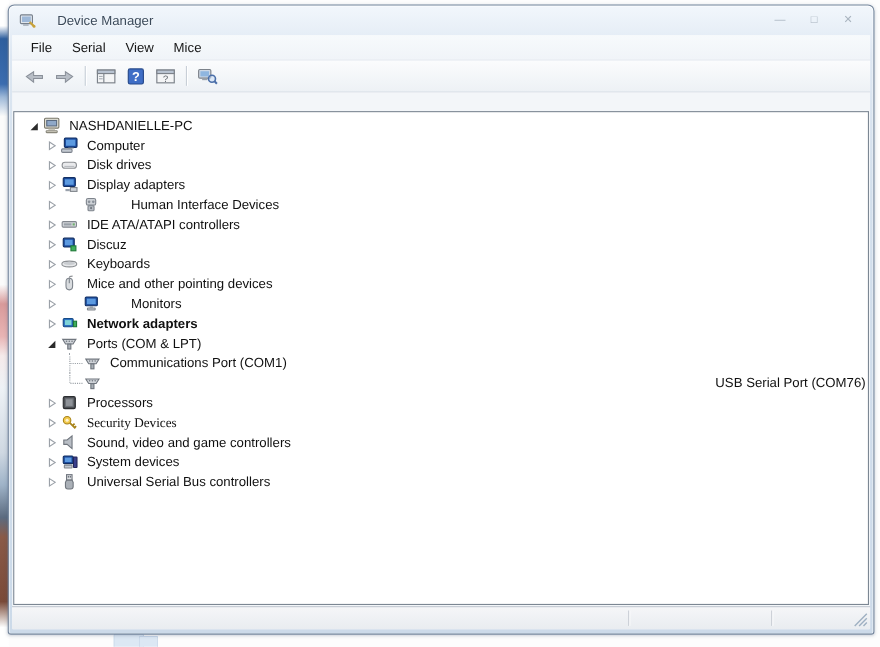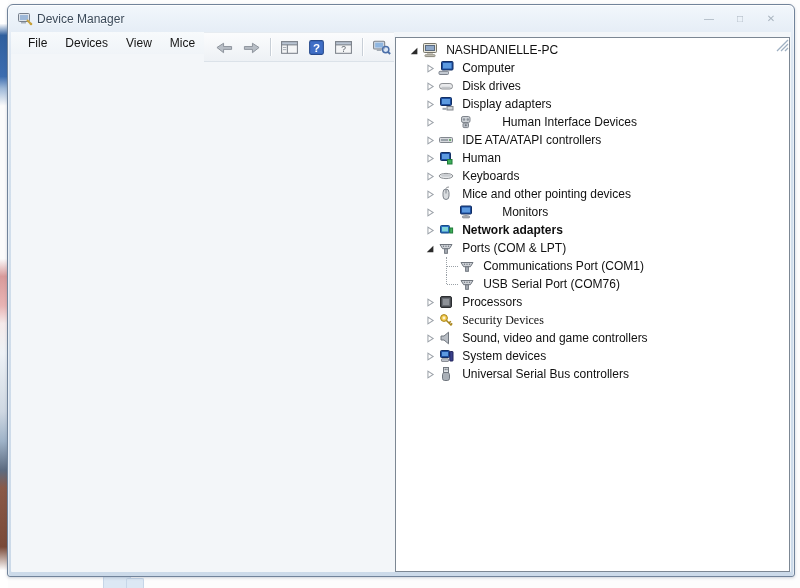--- a/index.html
+++ b/index.html
@@ -26,45 +26,45 @@
   
   .window{
     position:absolute;left:7px;top:4px;width:786px;height:571px;
     background:linear-gradient(180deg,#f2f7fc 0%,#dde7f2 8%,#d2dfec 30%,#ccdae9 100%);
     border:1px solid #71839a;border-radius:6px 6px 3px 3px;
     box-shadow:inset 0 1px 0 rgba(255,255,255,.85),
                inset 1px 0 0 rgba(255,255,255,.5),
                inset -1px 0 0 rgba(255,255,255,.5),
                0 1px 3px rgba(60,80,110,.25);
   }
-  .titlebar{position:relative;height:27px;display:flex;align-items:center;padding-left:9px;gap:4px;}
+  .titlebar{position:relative;height:27px;display:flex;align-items:center;padding-left:9px;gap:19px;}
   .title-icon{width:16px;height:16px;flex:none;}
   .title-text{font-size:12px;color:#3b4a5a;text-shadow:0 1px 0 rgba(255,255,255,.8);}
   .window-controls{position:absolute;right:16px;top:9px;display:flex;gap:17px;color:#a9b4bf;font-size:10px;line-height:10px;}
   .win-btn{width:14px;text-align:center;}
   .watermark{
     position:absolute;right:3px;top:2px;z-index:3;
     font-size:27px;font-weight:bold;font-style:italic;letter-spacing:1px;
     color:#f4f6f8;
     text-shadow:-1px -1px 0 #a3abb4,1px -1px 0 #a3abb4,-1px 1px 0 #a3abb4,1px 1px 0 #a3abb4,0 2px 3px rgba(90,100,110,.25);
   }
 
   .client{
     position:absolute;left:3px;right:3px;top:27px;bottom:4px;
-    background:#f3f6f9;display:flex;flex-direction:row;border-radius:0 0 1px 1px;
+    background:#f3f6f9;display:flex;flex-direction:column;border-radius:0 0 1px 1px;
   }
   .menubar{height:22px;flex:none;display:flex;align-items:center;padding-left:8px;font-size:12px;color:#151515;background:linear-gradient(#f7fafc,#f0f4f8);}
   .menu-item{padding:3px 9px;border-radius:2px;}
   .toolbar{height:28px;flex:none;display:flex;align-items:center;padding-left:8px;gap:2px;background:linear-gradient(#fbfcfd,#edf1f5);border-top:1px solid #e7ecf1;border-bottom:1px solid #dbe2e9;}
   .tool-btn{width:25px;height:23px;display:flex;align-items:center;justify-content:center;border-radius:2px;}
   .tool-btn svg{width:19px;height:17px;display:block;}
   .tool-sep{width:1px;height:18px;background:#c8cfd7;box-shadow:1px 0 0 #ffffff;margin:0 4px;flex:none;}
 
   .content{
-    flex:1;margin:5px 1px 0 1px;background:#ffffff;border:1px solid #7c8793;
+    flex:1;margin:17px 1px 0 1px;background:#ffffff;border:1px solid #7c8793;
     position:relative;overflow:hidden;
   }
   .tree{position:absolute;top:3px;left:0;right:0;font-size:12px;color:#101010;}
   .tree-row{height:18px;display:flex;align-items:center;position:relative;white-space:nowrap;}
   .marker{width:14px;height:13px;flex:none;margin-right:2px;display:flex;align-items:center;justify-content:center;}
   .marker svg{width:11px;height:11px;display:block;}
   .ticon{width:16px;height:16px;flex:none;margin-right:6px;}
   .ticon svg{width:16px;height:16px;display:block;}
   .tlabel{padding:1px 2px;}
   .conn{position:absolute;left:50px;top:0;width:13px;height:18px;}
@@ -103,21 +103,21 @@
     <span class="window-controls">
         <span class="win-btn">—</span>
         <span class="win-btn">□</span>
         <span class="win-btn">✕</span>
       </span>
   </div>
 
   <div class="client">
     <div class="menubar">
         <span class="menu-item">File</span>
-        <span class="menu-item">Devices</span>
+        <span class="menu-item">Serial</span>
         <span class="menu-item">View</span>
         <span class="menu-item">Mice</span>
       </div>
     <div class="toolbar">
         <span class="tool-btn">
           <svg viewBox="0 0 20 18">
             <path d="M9 4.5 v3.5 h8.5 v3 H9 v3.5 L2 9z" fill="#b8bec6" stroke="#8a9099" stroke-width="1"></path>
           </svg>
         </span>
         <span class="tool-btn">
@@ -261,21 +261,21 @@
                 <path d="M4.3 2.3 L10 6 L4.3 9.7 z" fill="#ffffff" stroke="#9ba1a8" stroke-width="1.1"></path>
               </svg>
             </span>
             <span class="ticon">
               <svg viewBox="0 0 16 16">
                 <rect x="2.5" y="2.5" width="10" height="8" rx="1" fill="#1d4ea0" stroke="#122f63"></rect>
                 <rect x="4" y="4" width="7" height="5" fill="#5c9ae0"></rect>
                 <rect x="9.5" y="9.5" width="4.5" height="4.5" fill="#3fae5a" stroke="#1f7a38"></rect>
               </svg>
             </span>
-            <span class="tlabel">Human</span>
+            <span class="tlabel">Discuz</span>
           </div>
           <div class="tree-row" style="padding-left: 26px; text-align: center;">
             <span class="marker">
               <svg viewBox="0 0 12 12">
                 <path d="M4.3 2.3 L10 6 L4.3 9.7 z" fill="#ffffff" stroke="#9ba1a8" stroke-width="1.1"></path>
               </svg>
             </span>
             <span class="ticon">
               <svg viewBox="0 0 16 16">
                 <ellipse cx="8" cy="8" rx="6.8" ry="2.6" fill="#e6e8ea" stroke="#8d9094"></ellipse>
@@ -353,21 +353,21 @@
               <svg viewBox="0 0 16 16">
                 <path d="M2 4.5 h12 l-2.6 4.2 h-6.8z" fill="#cfd3d8" stroke="#70767e"></path>
                 <circle cx="5.5" cy="6.2" r="0.7" fill="#70767e"></circle>
                 <circle cx="8" cy="6.2" r="0.7" fill="#70767e"></circle>
                 <circle cx="10.5" cy="6.2" r="0.7" fill="#70767e"></circle>
                 <rect x="6.6" y="8.8" width="2.8" height="4.5" fill="#aab0b7" stroke="#70767e"></rect>
               </svg>
             </span>
             <span class="tlabel">Communications Port (COM1)</span>
           </div>
-          <div class="tree-row" style="padding-left: 63px;">
+          <div class="tree-row" style="padding-left: 63px; justify-content: space-between;">
             <span class="conn last"></span>
             <span class="ticon">
               <svg viewBox="0 0 16 16">
                 <path d="M2 4.5 h12 l-2.6 4.2 h-6.8z" fill="#cfd3d8" stroke="#70767e"></path>
                 <circle cx="5.5" cy="6.2" r="0.7" fill="#70767e"></circle>
                 <circle cx="8" cy="6.2" r="0.7" fill="#70767e"></circle>
                 <circle cx="10.5" cy="6.2" r="0.7" fill="#70767e"></circle>
                 <rect x="6.6" y="8.8" width="2.8" height="4.5" fill="#aab0b7" stroke="#70767e"></rect>
               </svg>
             </span>

